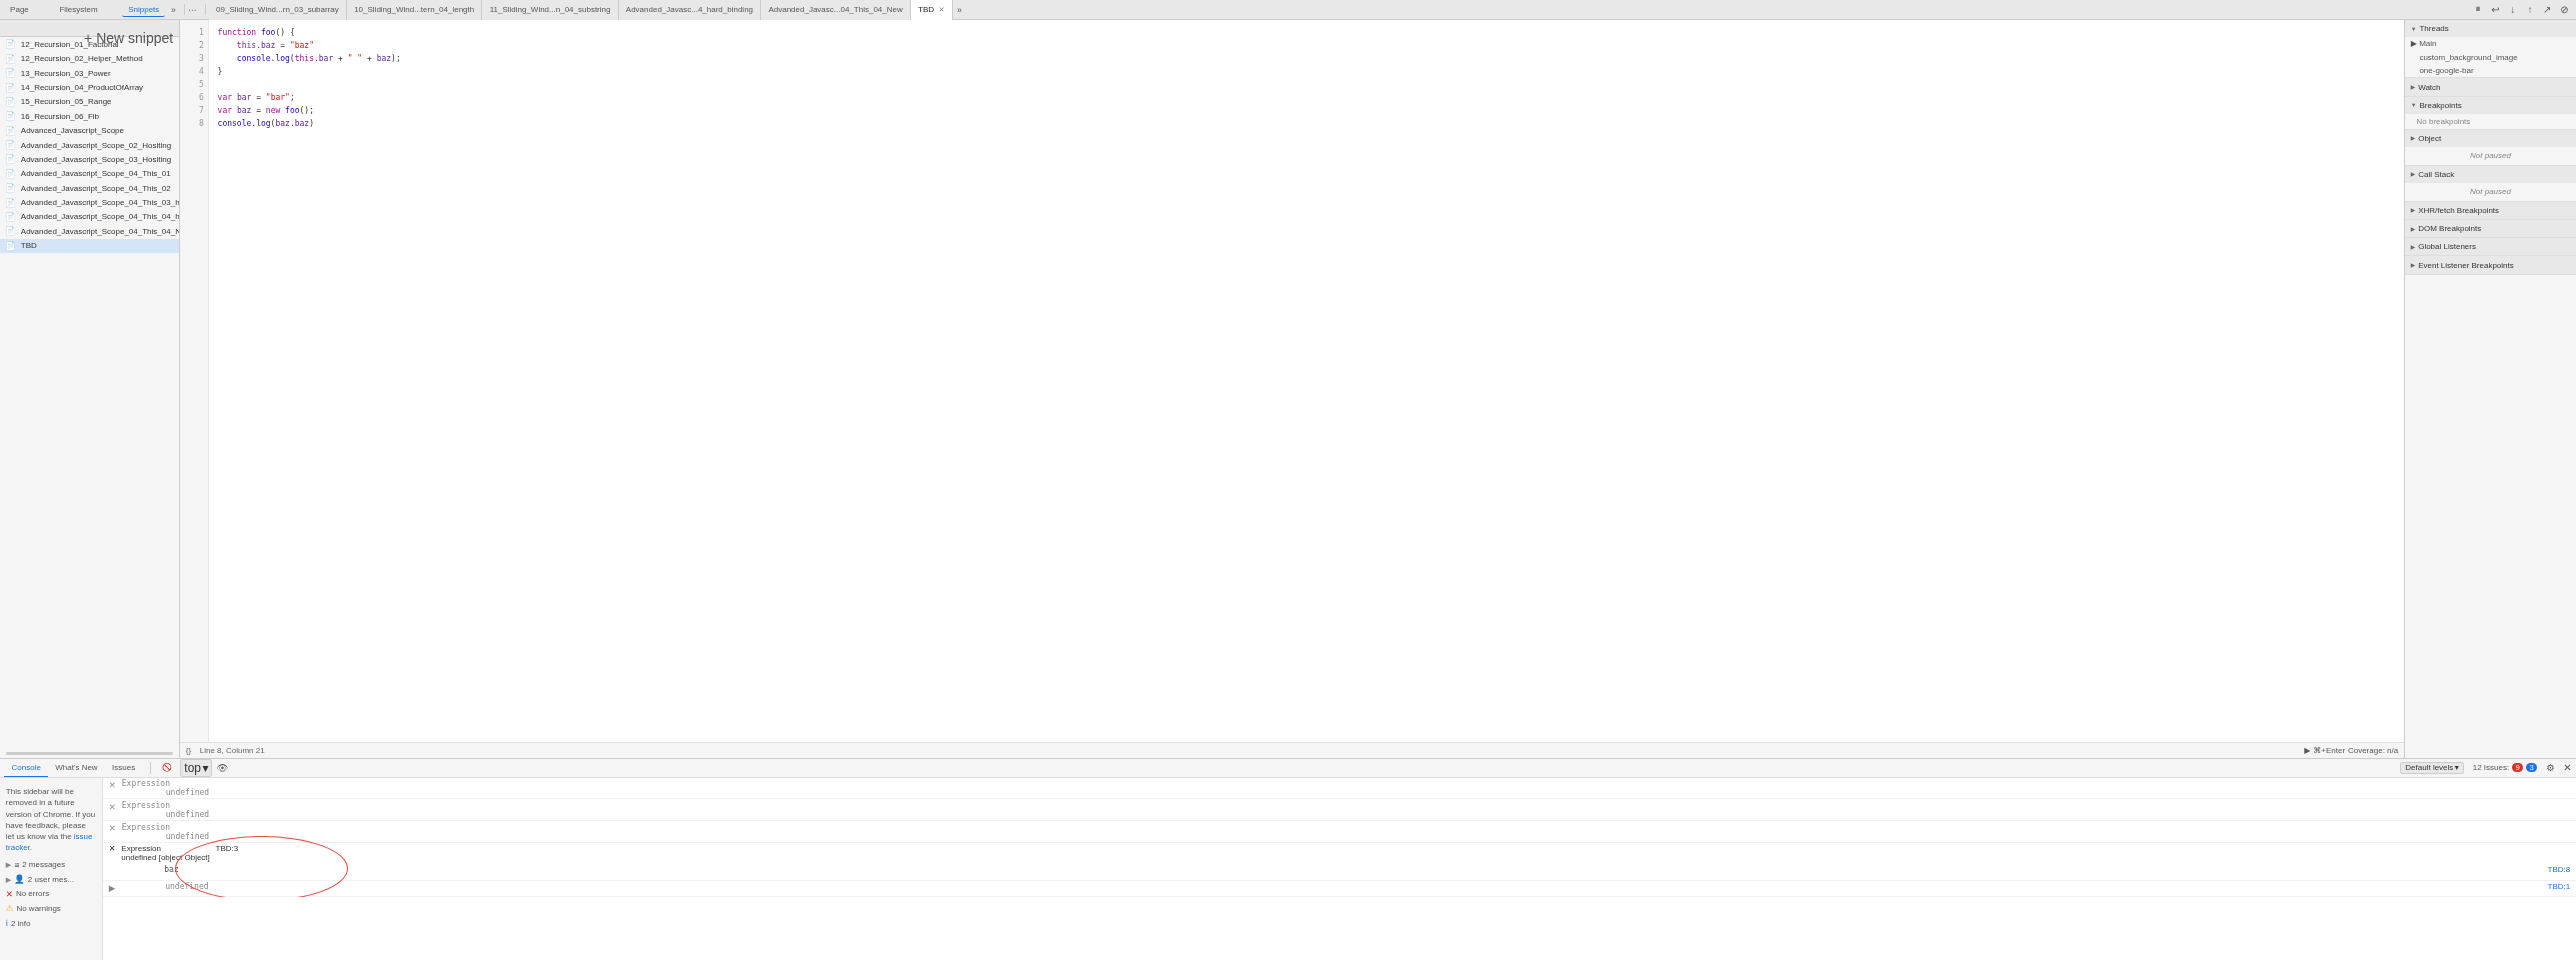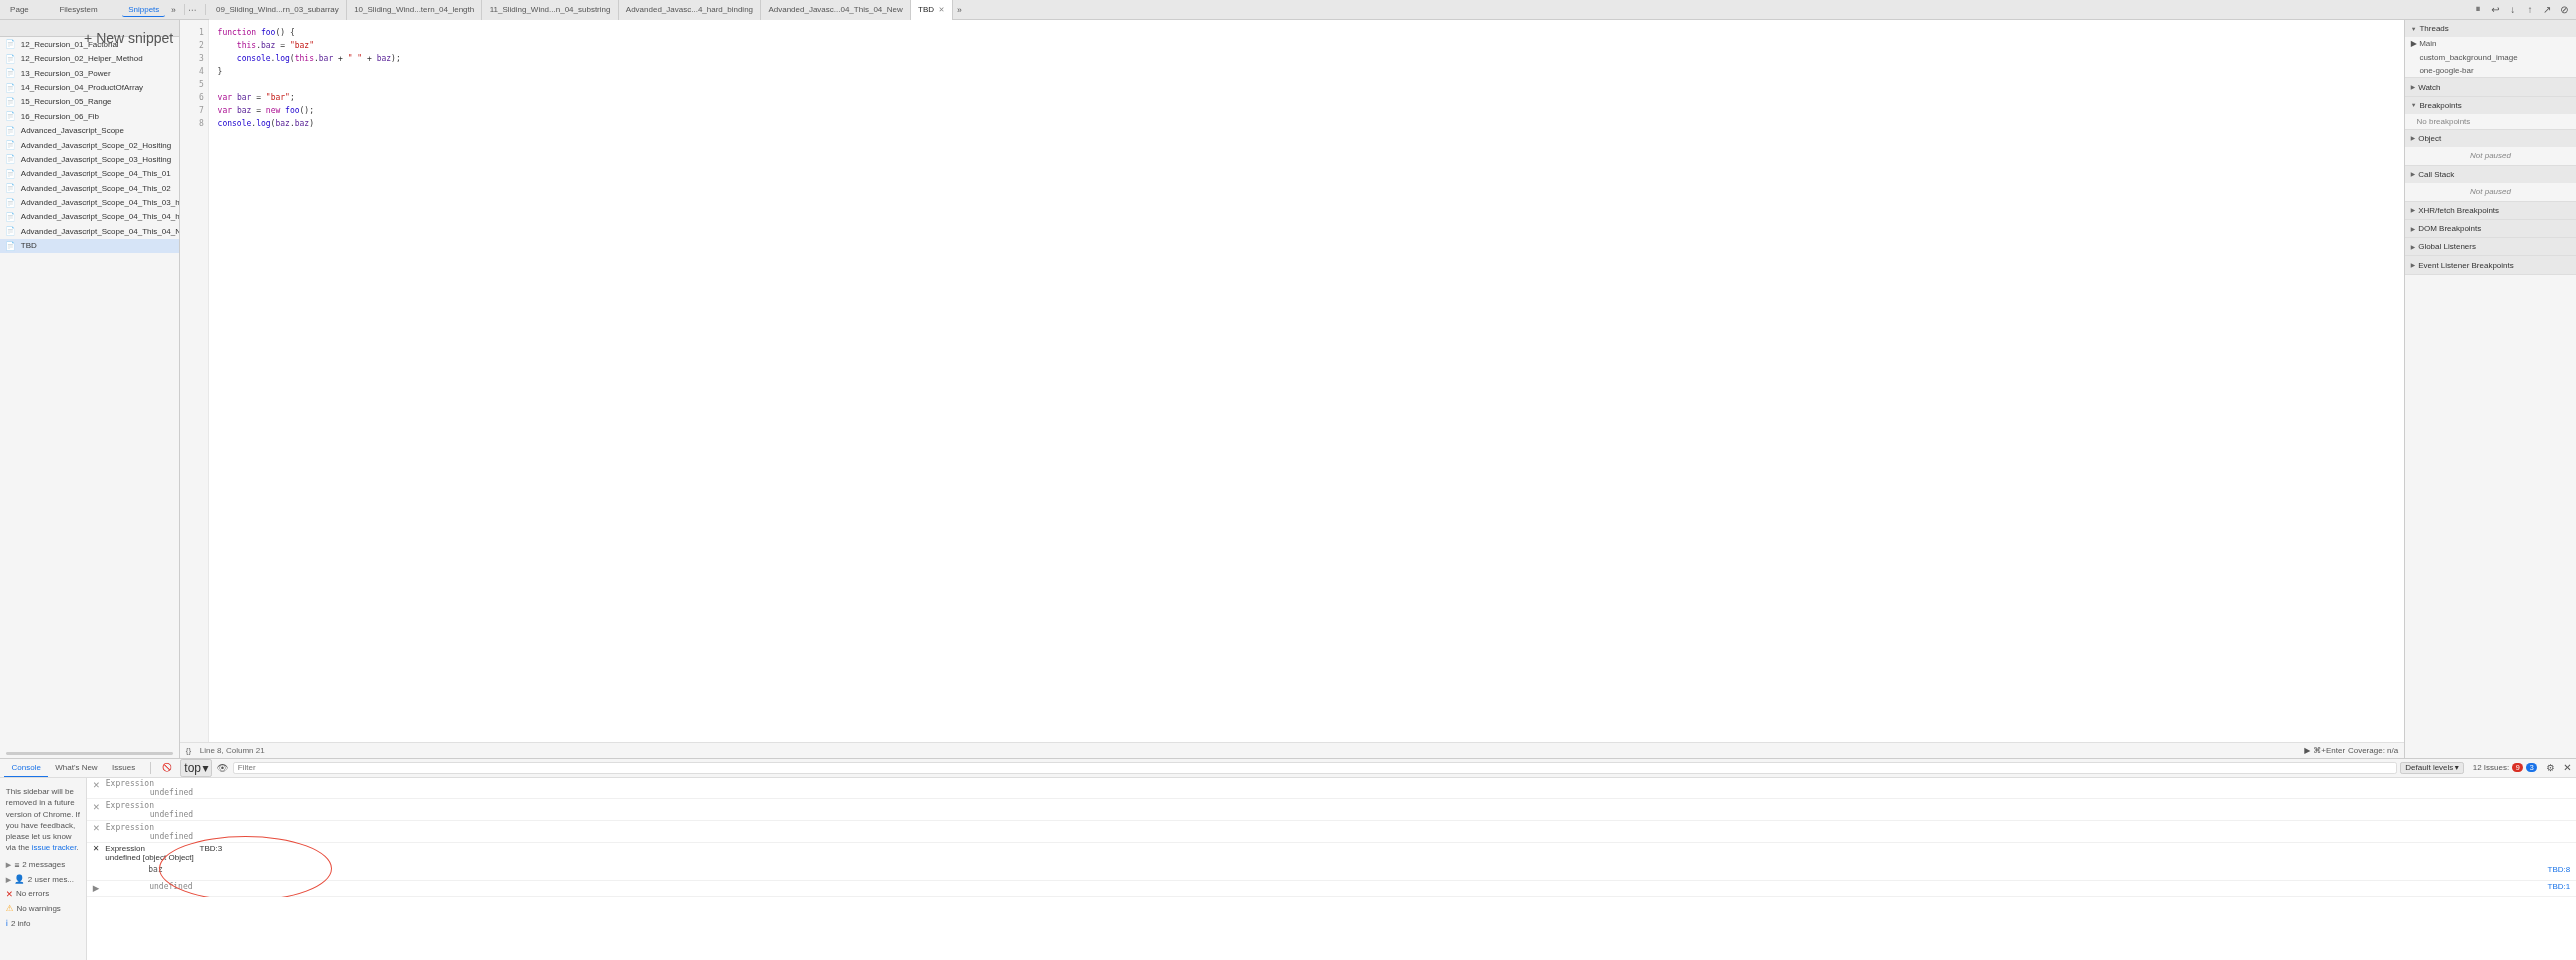--- a/index.html
+++ b/index.html
@@ -65,21 +65,21 @@
     .filter-input { flex: 1; border: 0.7px solid #ddd; border-radius: 2.2px; padding: 0.7px 4.3px; font-size: 8px; outline: none; }
     .levels-dropdown { display: flex; align-items: center; background: #e8e8e8; border: 0.7px solid #ccc; border-radius: 2.2px; padding: 0.7px 4.3px; font-size: 8px; cursor: pointer; gap: 1.4px; margin-left: auto; }
     .issues-badge { display: flex; align-items: center; gap: 2.9px; font-size: 8px; color: #555; margin-left: 5.8px; }
     .badge-red { background: #d93025; color: #fff; border-radius: 5.8px; padding: 0 3.6px; font-size: 7.2px; }
     .badge-blue { background: #1a73e8; color: #fff; border-radius: 5.8px; padding: 0 3.6px; font-size: 7.2px; }
     .settings-btn { width: 14.4px; height: 14.4px; display: flex; align-items: center; justify-content: center; cursor: pointer; font-size: 9.4px; color: #555; margin-left: 2.9px; }
     .close-btn { margin-left: 2.9px; cursor: pointer; font-size: 10px; color: #555; }
 
     
     .bottom-content { display: flex; flex: 1; overflow: hidden; }
-    .bottom-left-sidebar { width: 87px; background: #f5f5f5; border-right: 0.7px solid #ddd; padding: 4.3px 0; font-size: 8px; overflow-y: auto; flex-shrink: 0; }
+    .bottom-left-sidebar { width: 103px; background: #f5f5f5; border-right: 0.7px solid #ddd; padding: 4.3px 0; font-size: 8px; overflow-y: auto; flex-shrink: 0; }
     .sidebar-notice { padding: 4.3px 5.8px; color: #555; font-size: 8px; line-height: 1.4; }
     .sidebar-notice a { color: #1a73e8; cursor: pointer; }
     .sidebar-message-item { display: flex; align-items: center; padding: 2.2px 5.8px; cursor: pointer; gap: 2.9px; color: #555; }
     .expand-icon { font-size: 7.2px; color: #888; }
 
     
     .console-log-area { flex: 1; overflow-y: auto; padding: 0; }
     .console-entry { display: flex; align-items: flex-start; padding: 1.4px 5.8px; border-bottom: 0.7px solid #f0f0f0; gap: 5.8px; min-height: 16px; }
     .console-entry .x-btn { color: #999; font-size: 8.6px; cursor: pointer; flex-shrink: 0; margin-top: 0.7px; }
     .console-entry .entry-content { flex: 1; font-family: 'Monaco', 'Menlo', monospace; font-size: 8px; }
@@ -344,21 +344,20 @@
     </div>
     <div class="top-bar-separator" style="margin: 0 4.3px;"></div>
     <div class="bottom-toolbar-icons">
       <div class="icon-btn" style="font-size:8px;">🚫</div>
     </div>
     <div class="top-dropdown">
       <span>top</span>
       <span>▾</span>
     </div>
     <div class="eye-btn">👁</div>
-    <input class="filter-input" type="text" placeholder="Filter" style="">
     <div class="levels-dropdown">
       <span>Default levels</span>
       <span>▾</span>
     </div>
     <div class="issues-badge">
       <span>12 Issues:</span>
       <span class="badge-red">9</span>
       <span class="badge-blue">3</span>
     </div>
     <div class="settings-btn">⚙</div>

